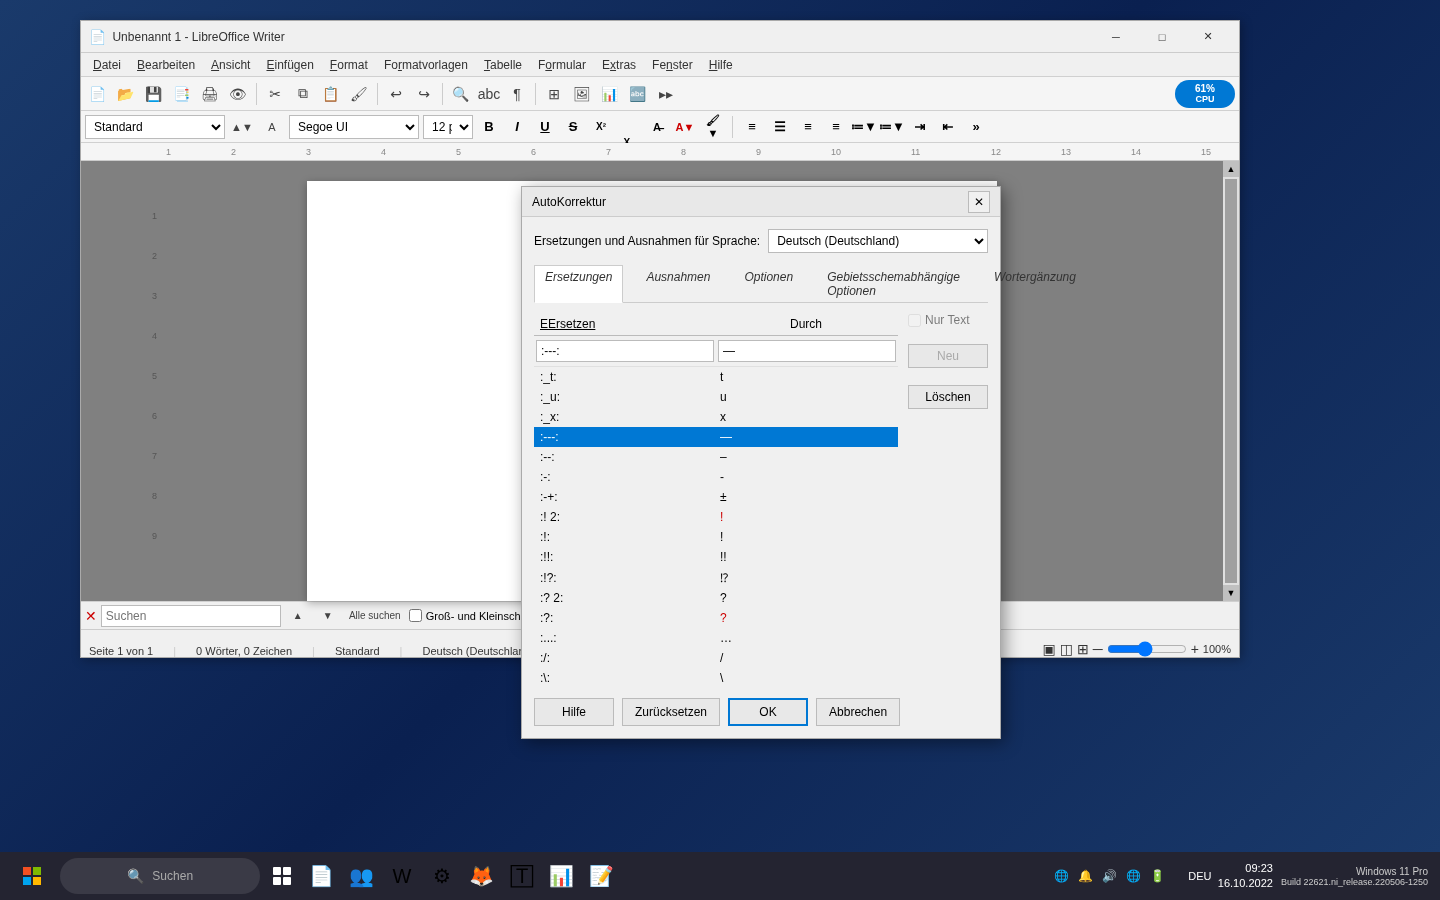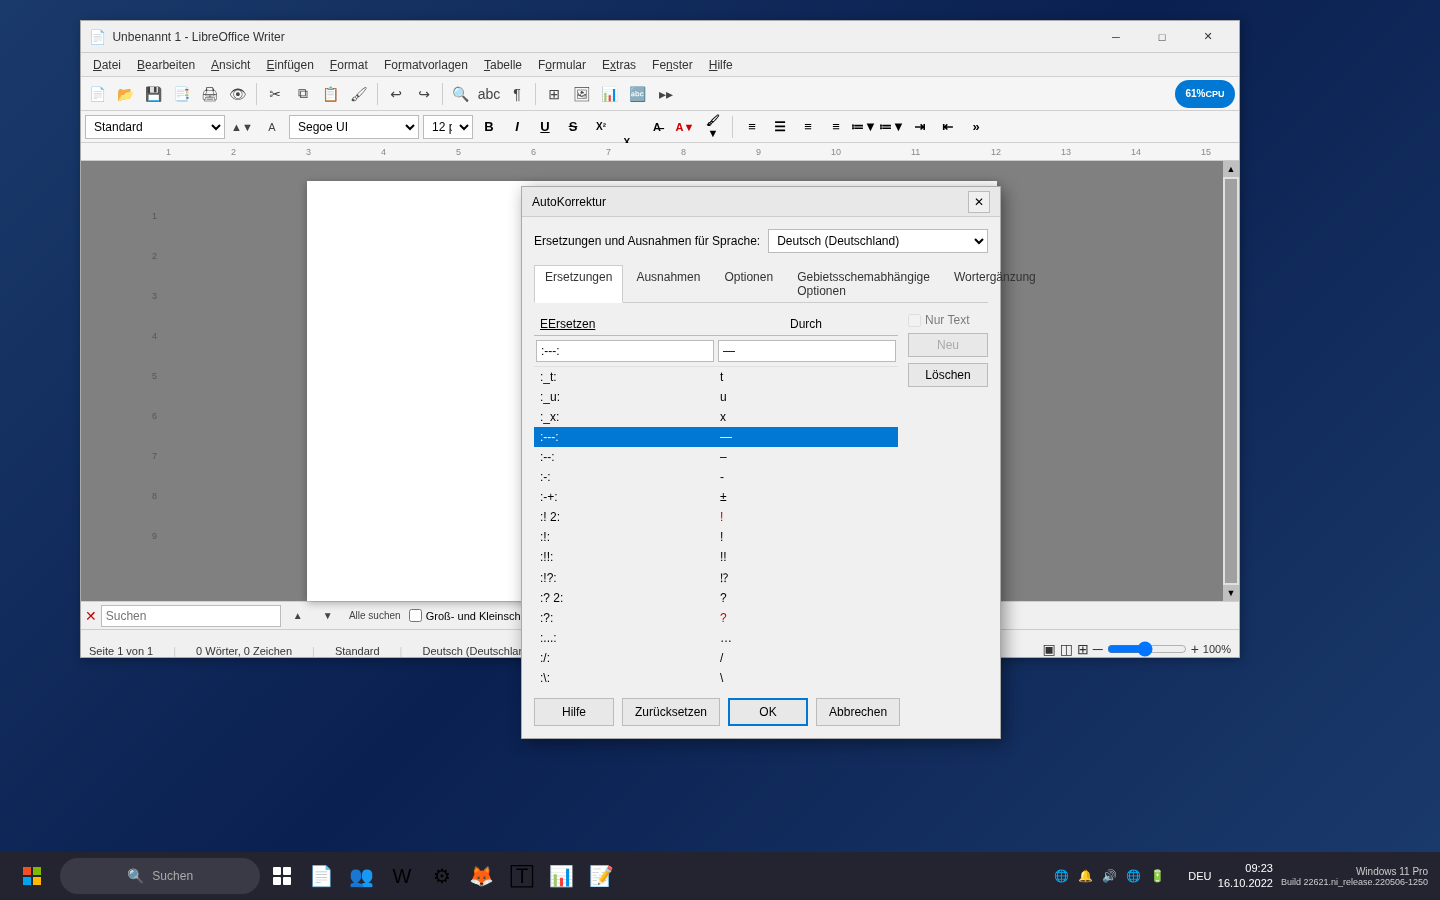--- a/index.html
+++ b/index.html
@@ -59,21 +59,21 @@
       cursor: pointer; font-size: 14px; color: #444;
       border: 1px solid transparent; border-radius: 2px;
       background: transparent;
     }
     .tb-separator { width: 1px; height: 22px; background: #ccc; margin: 0 3px; }
     .cpu-indicator {
       width: 54px; height: 28px;
       background: #0078d4;
       border-radius: 50%;
       display: flex; align-items: center; justify-content: center;
-      flex-direction: row;
+      flex-direction: column;
       color: white; font-size: 10px; font-weight: bold;
       margin-left: auto;
       border-radius: 14px;
       width: 60px;
     }
 
     
     #toolbar2 {
       background: #f5f5f5;
       height: 32px;
@@ -217,21 +217,22 @@
       background: white;
       font-size: 12px;
       padding: 0 4px;
     }
 
     
     .tabs-row {
       display: flex;
       border-bottom: 1px solid #ccc;
       margin-bottom: 10px;
-      gap: 2px;
+      gap: 12px;
+      font-style: italic;
     }
     .tab {
       padding: 4px 10px;
       font-size: 12px;
       cursor: pointer;
       border: 1px solid transparent;
       border-bottom: none;
       color: #333;
     }
     .tab.active {
@@ -302,21 +303,21 @@
       overflow-x: hidden;
     }
     .table-scroll::-webkit-scrollbar { width: 12px; }
     .table-scroll::-webkit-scrollbar-track { background: #f0f0f0; }
     .table-scroll::-webkit-scrollbar-thumb { background: #c0c0c0; border: 1px solid #aaa; }
 
     
     .side-btns {
       display: flex;
       flex-direction: column;
-      gap: 6px;
+      gap: 17px;
       width: 80px;
     }
     .chk-row {
       display: flex;
       align-items: center;
       gap: 4px;
       font-size: 12px;
     }
     .side-btn {
       height: 24px;

